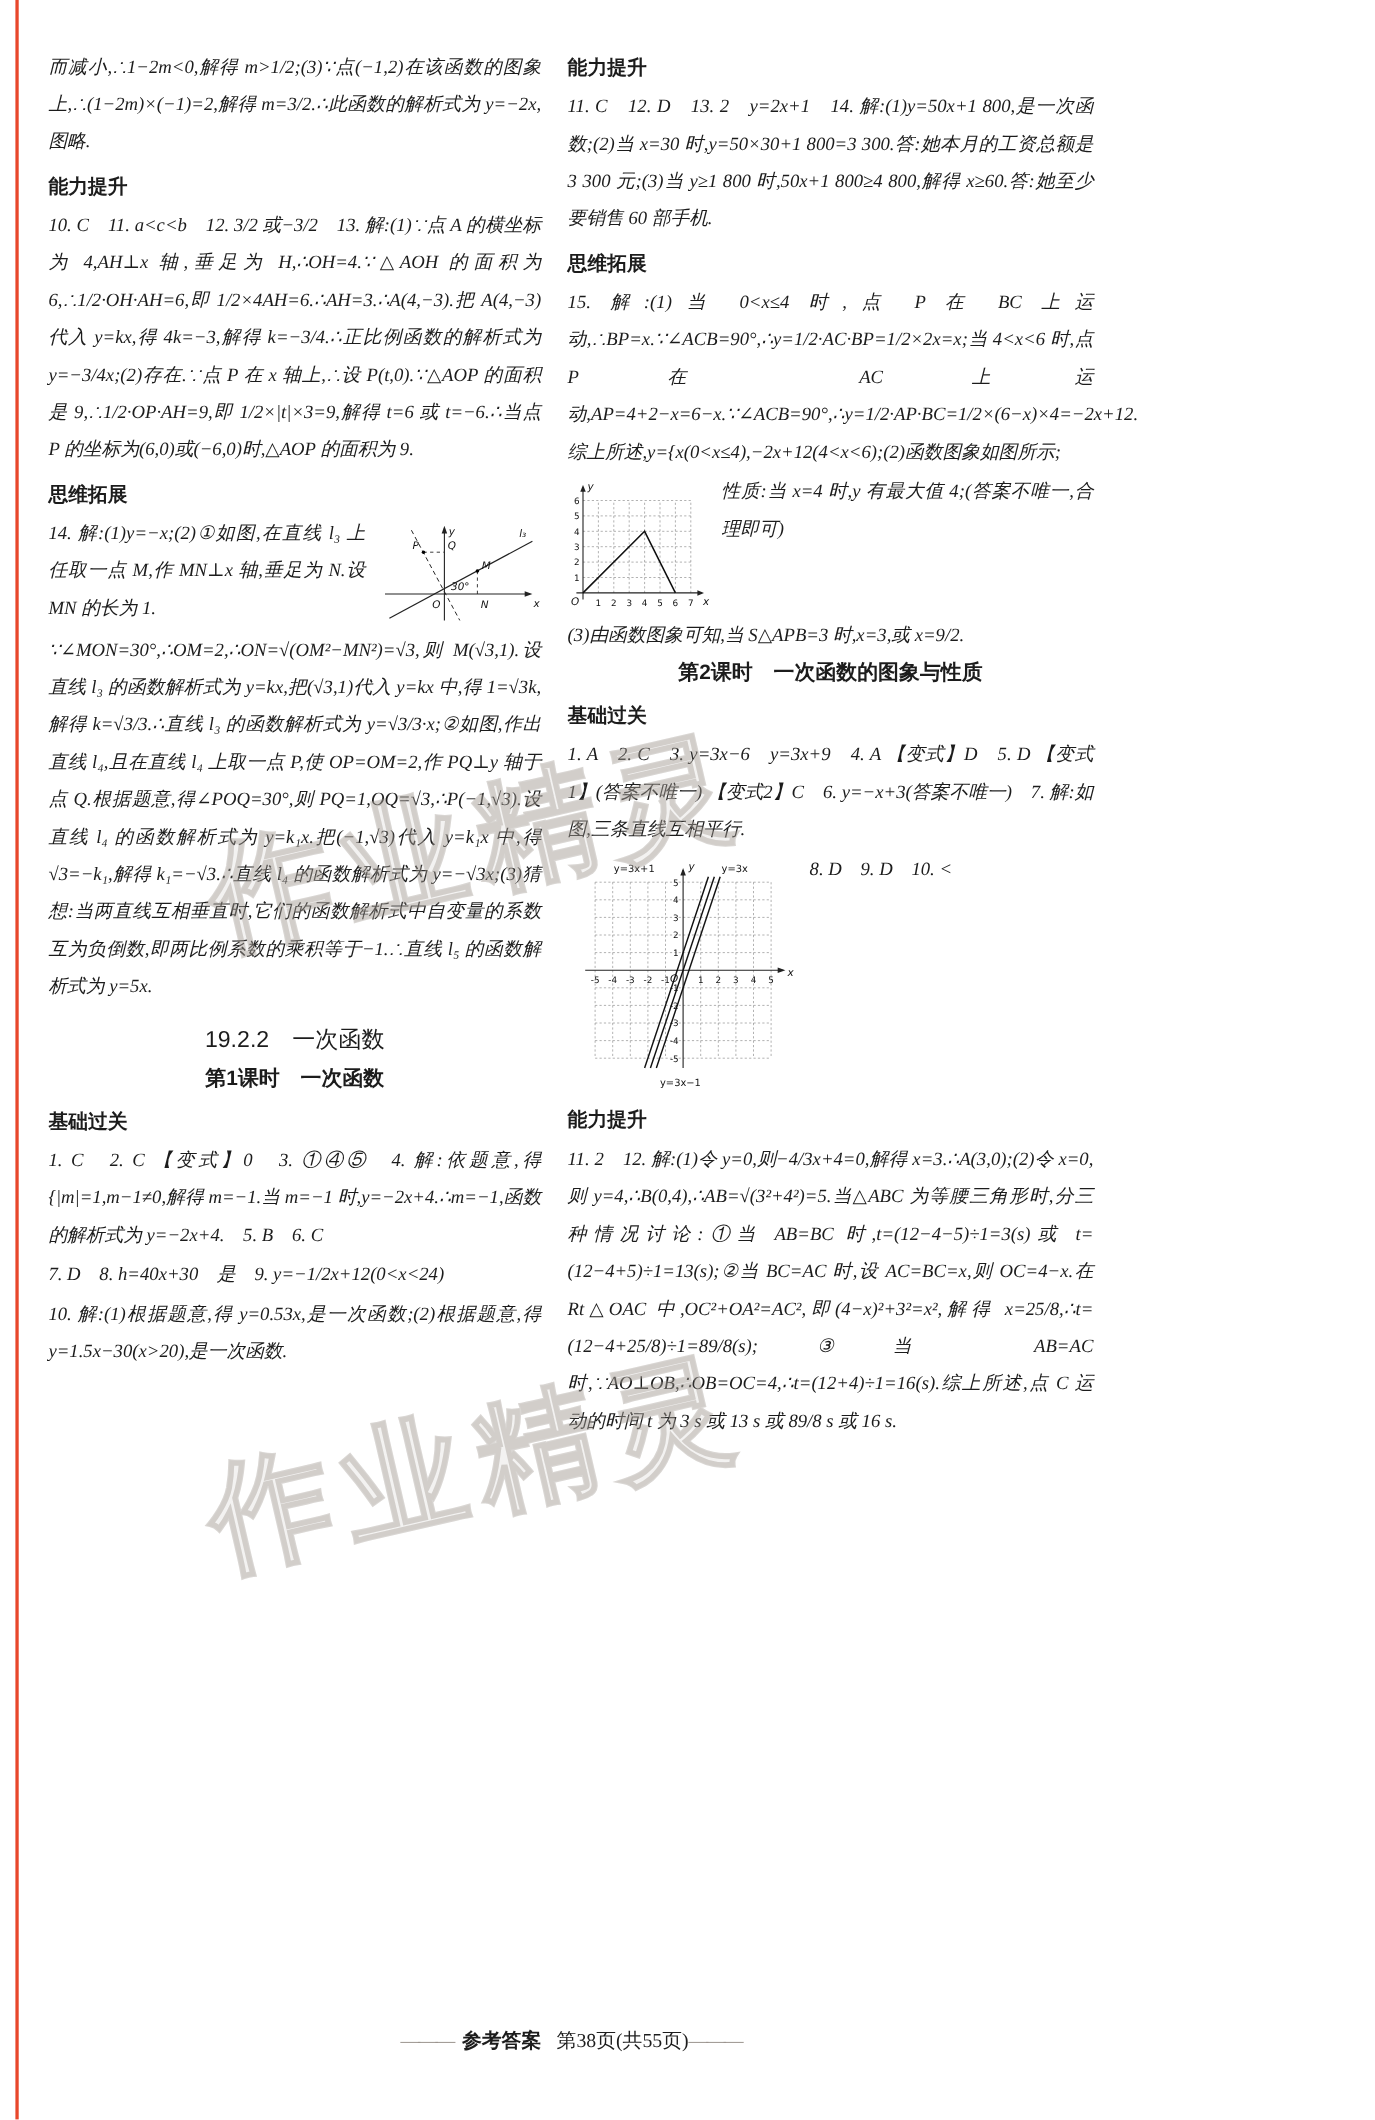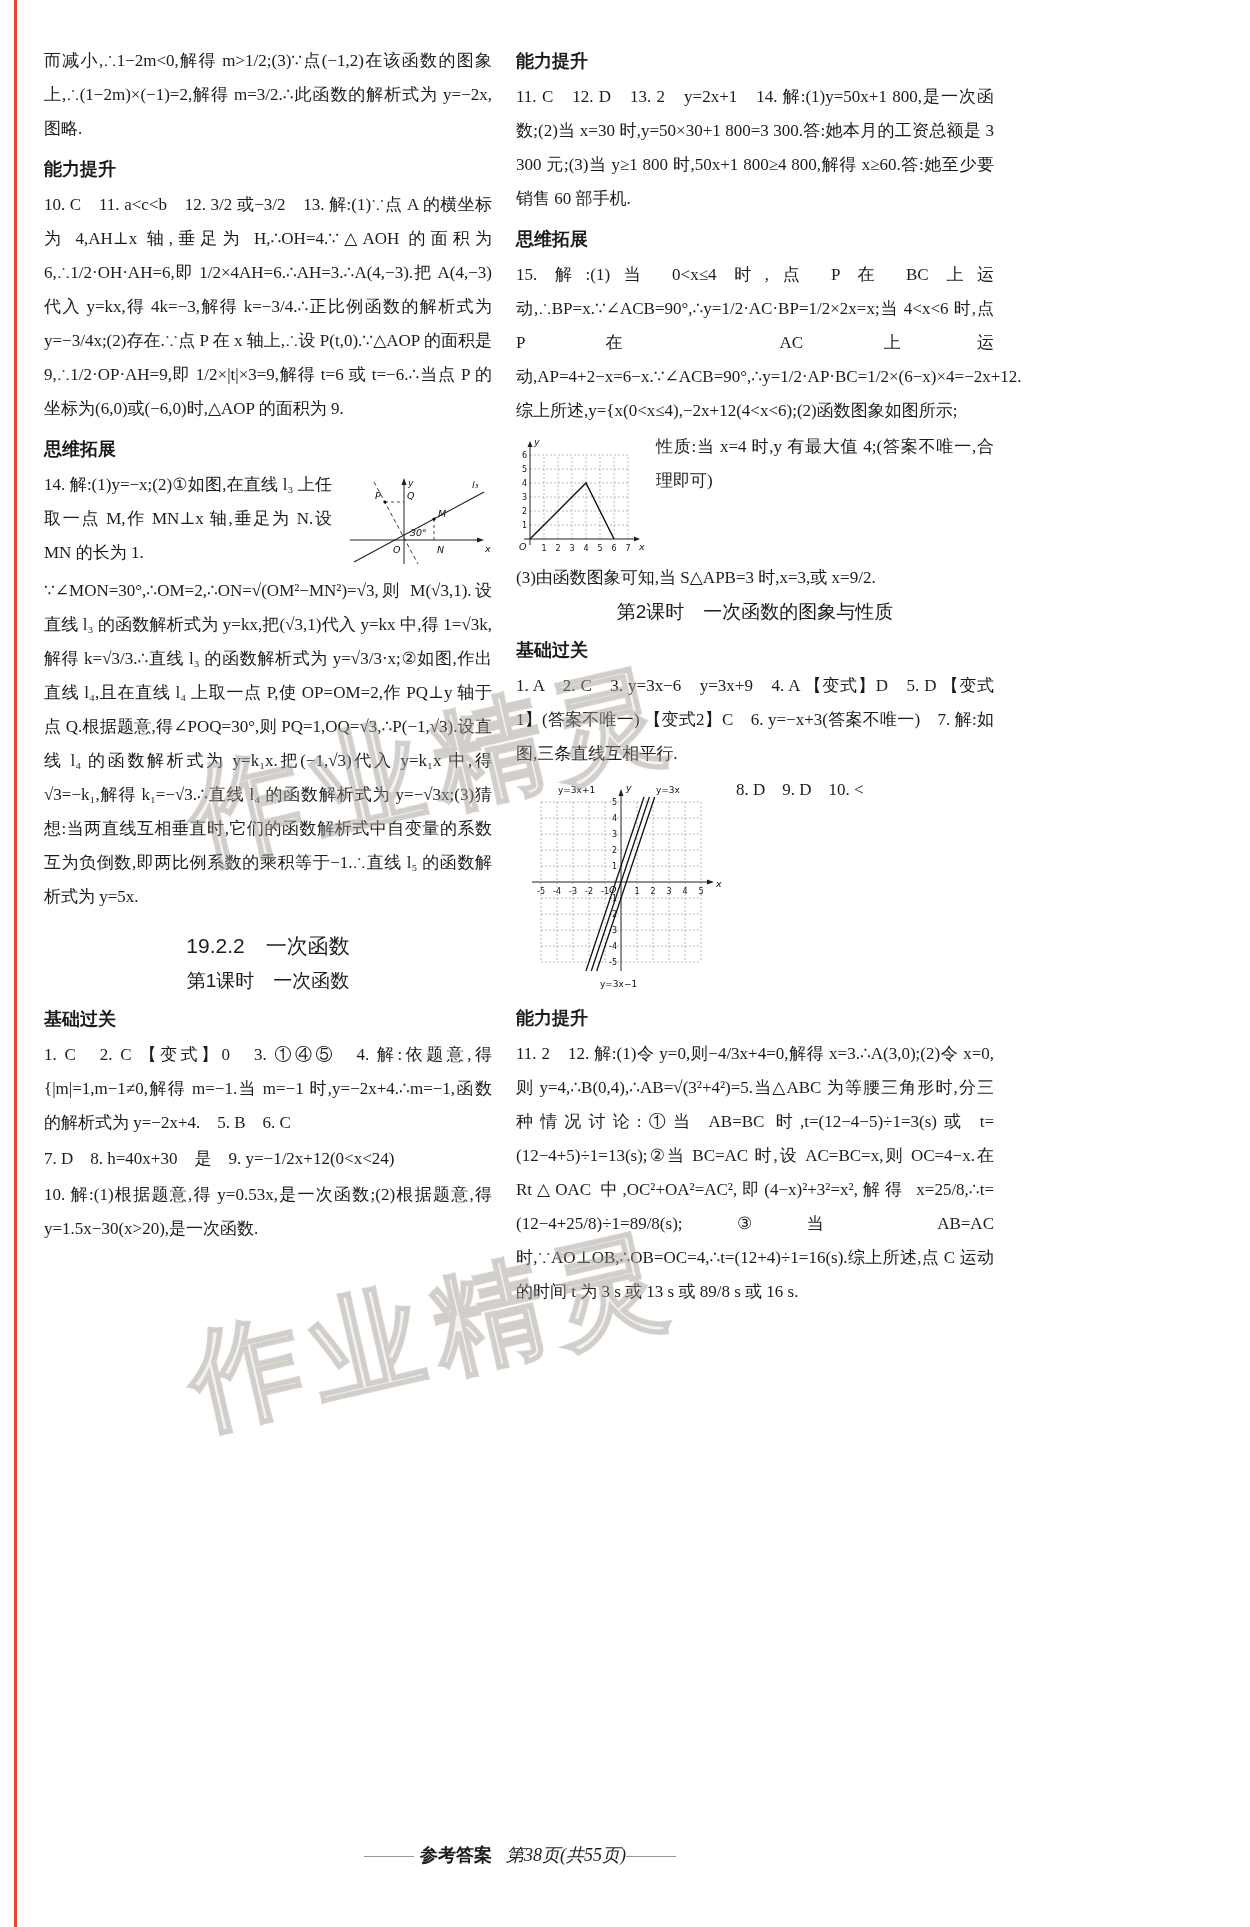--- a/index.html
+++ b/index.html
@@ -2,43 +2,43 @@
 <html><head>
 <meta charset="utf-8">
 <style>
   html,body{margin:0;padding:0;background:#ffffff;}
   .page{position:relative;width:1250px;height:1927px;background:#ffffff;overflow:hidden;
         font-family:"Liberation Serif","DejaVu Serif",serif;color:#1c1c1c;}
   .spine{position:absolute;left:14px;top:0;width:3px;height:100%;background:#e8472b;}
   .col{position:absolute;font-size:17px;line-height:34px;text-align:justify;}
   .col-left{left:44px;top:44px;width:448px;}
   .col-right{left:516px;top:38px;width:478px;}
-  .para{margin:0 0 2px 0;}
+  .para{margin:0 0 2px 0;font-style:italic;}
   .hdr{font-family:Liberation Serif, serif;font-weight:bold;
        font-size:18px;line-height:30px;margin:8px 0 4px 0;}
   .title-main{font-family:"Liberation Sans","DejaVu Sans",sans-serif;font-weight:normal;
        font-size:21px;text-align:center;margin:16px 0 4px 0;line-height:32px;}
-  .title-sub{font-family:"Liberation Sans","DejaVu Sans",sans-serif;font-weight:normal;
+  .title-sub{font-family:"Liberation Sans","DejaVu Sans",sans-serif;font-weight:bold;
        font-size:19px;text-align:center;margin:2px 0 6px 0;line-height:30px;}
   .row{display:flex;gap:10px;align-items:flex-start;margin:2px 0;}
   .row .grow{flex:1;}
   .fig{flex:0 0 auto;margin-top:4px;}
   svg text{font-family:"DejaVu Sans",sans-serif;font-size:9.5px;fill:#111;font-style:italic;}
   svg .ticks text{font-size:8px;text-anchor:middle;font-style:normal;}
   svg .ticks-end text{text-anchor:end;}
   svg .linelabel{font-size:9px;font-style:normal;}
   .watermark{position:absolute;z-index:6;font-family:"Liberation Sans","DejaVu Sans",sans-serif;
        font-size:112px;font-weight:bold;letter-spacing:12px;white-space:nowrap;
        color:rgba(170,163,155,0.14);-webkit-text-stroke:2px rgba(160,152,144,0.40);
        transform:rotate(-13deg);pointer-events:none;}
   .footer{position:absolute;left:40px;top:1840px;width:958px;text-align:center;
        font-size:18px;line-height:30px;}
   .footer .orn{color:#9a948d;letter-spacing:-2px;}
   .footer .ftitle{font-weight:bold;font-family:Liberation Serif, serif;margin:0 14px 0 8px;}
-  .footer .fpage{margin-right:0;font-style:italic;}
+  .footer .fpage{margin-right:0;}
 </style>
 </head>
 <body>
 
 <div class="page">
   <div class="spine"></div>
 
   <div class="watermark" style="left:185px;top:690px;">作业精灵</div>
   <div class="watermark" style="left:185px;top:1255px;">作业精灵</div>
 

